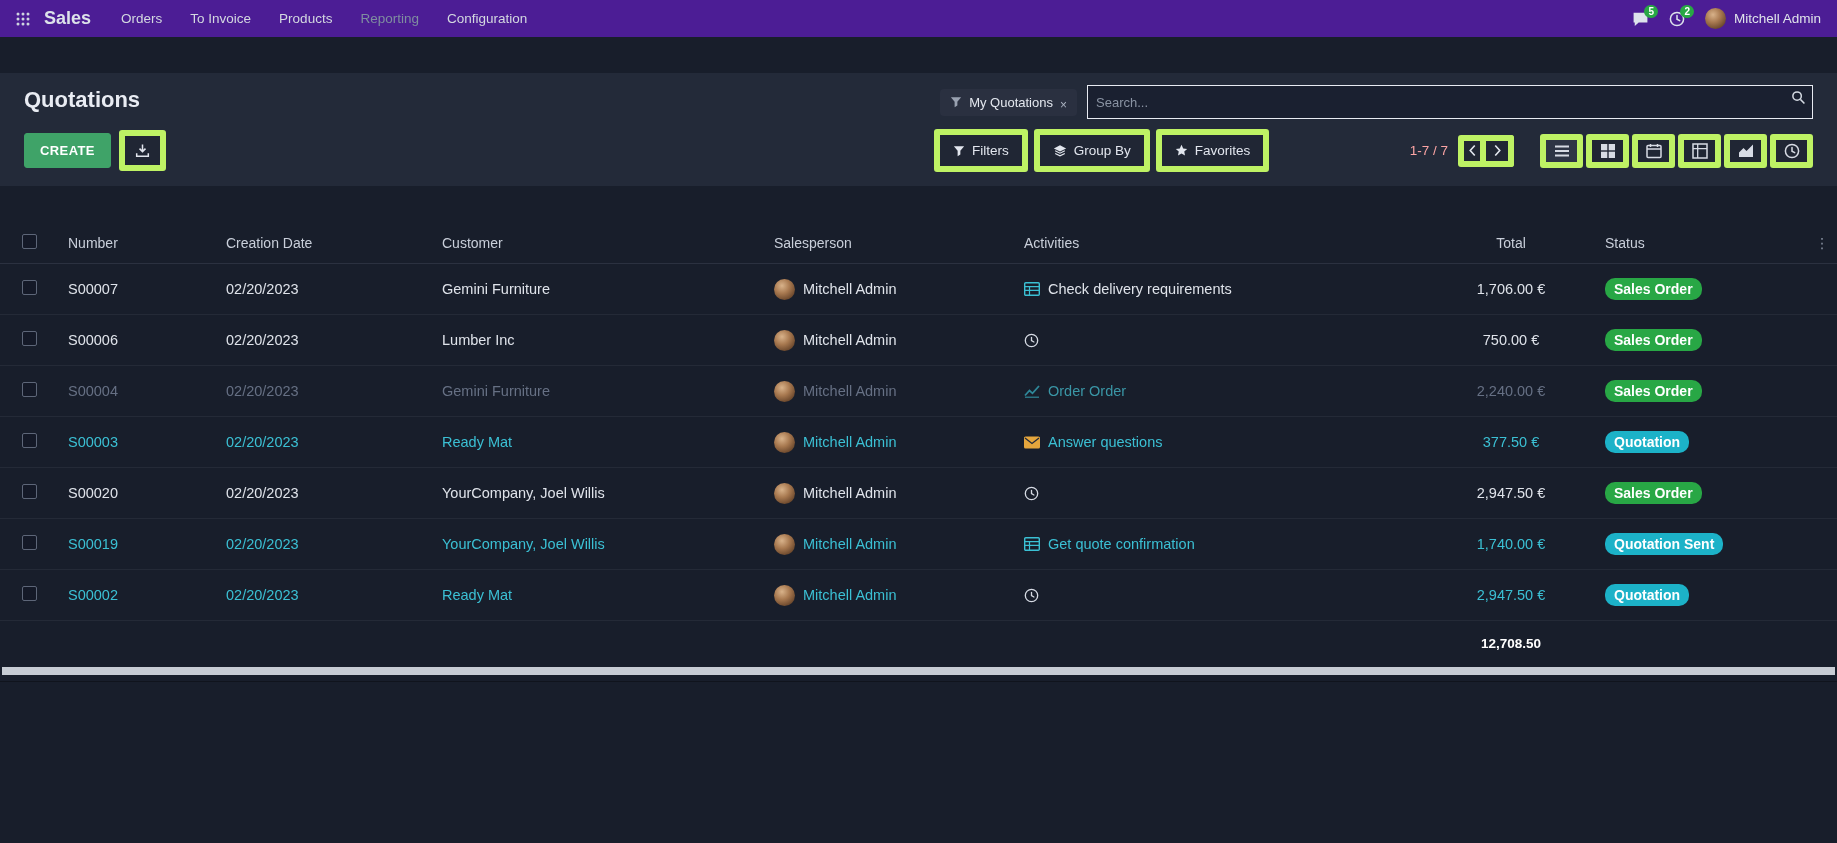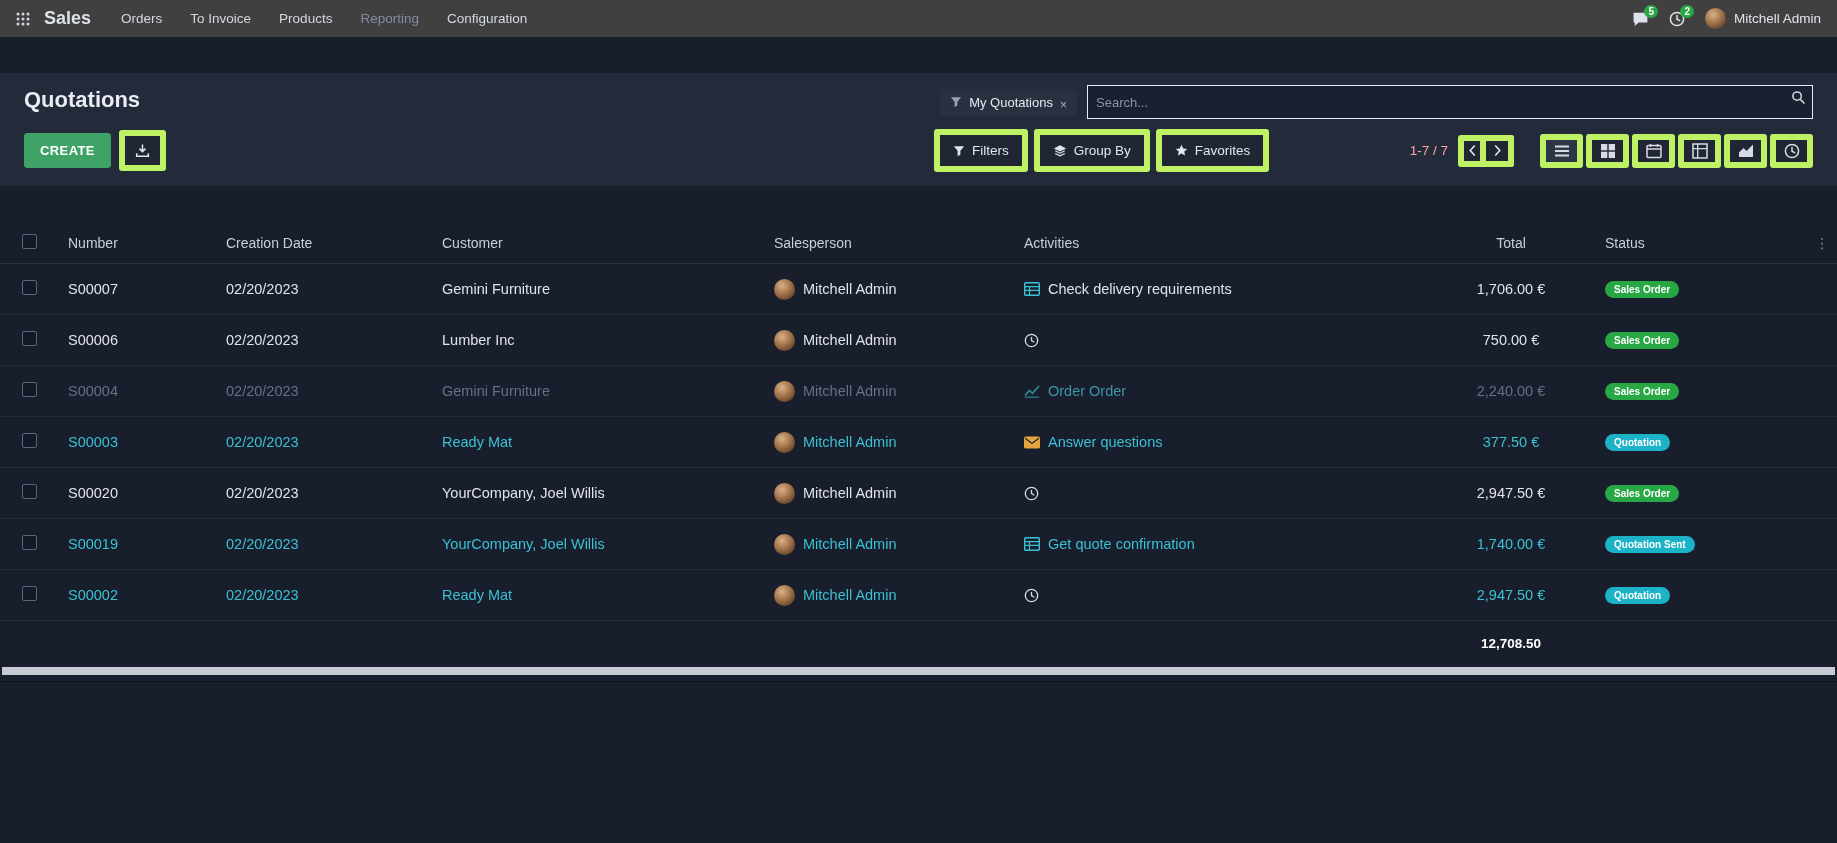--- a/index.html
+++ b/index.html
@@ -6,21 +6,21 @@
   html, body { width: 1837px; height: 843px; overflow: hidden; }
   body {
     background: #181e2b;
     font-family: "Liberation Sans", sans-serif;
     color: #dfe3ea;
   }
   [data-interactable="true"] { cursor: pointer; }
 
   
   .navbar {
-    height: 37px; background: #404040;
+    height: 37px; background: #4c1d95;
     display: flex; align-items: center; padding: 0 16px;
   }
   .apps-icon { display: inline-flex; margin-right: 14px; color: #cfd5e0; }
   .app-name { font-size: 18px; font-weight: 600; color: #dde2ea; margin-right: 30px; }
   .nav-menu { display: flex; align-items: center; gap: 28px; }
   .nav-item { font-size: 13.5px; color: #d3d8e0; text-decoration: none; }
   .nav-item.muted { color: #7f8da0; }
   .nav-right { margin-left: auto; display: flex; align-items: center; gap: 20px; }
   .nav-icon-wrap { position: relative; display: inline-flex; color: #dde2ec; }
   .nav-badge {
@@ -108,21 +108,21 @@
     width: 15px; height: 15px; background: #141927;
     border: 1px solid #5d6678; border-radius: 2px; display: inline-block;
   }
   .sp-cell { display: flex; align-items: center; gap: 8px; }
   .act-cell { display: flex; align-items: center; gap: 8px; }
   .act-icon { display: inline-flex; }
   .total-cell { text-align: center; padding-right: 8px; }
   .status-cell { padding-left: 15px; }
   .badge {
     display: inline-block; padding: 3px 9px; border-radius: 10px;
-    font-size: 10px; font-weight: 700; color: #fff; white-space: nowrap;
+    font-size: 14px; font-weight: 700; color: #fff; white-space: nowrap;
   }
   .badge.success { background: #28a745; }
   .badge.info { background: #1cb2c8; }
   .tfoot { height: 44px; font-size: 13.5px; font-weight: 700; color: #ffffff; }
   .hscrollbar { height: 8px; background: #c7ccd4; margin: 2px 2px 0; }
   .hscroll-line { border-top: 1px solid #10141d; margin-top: 6px; }
 </style>
 </head>
 <body>
 

